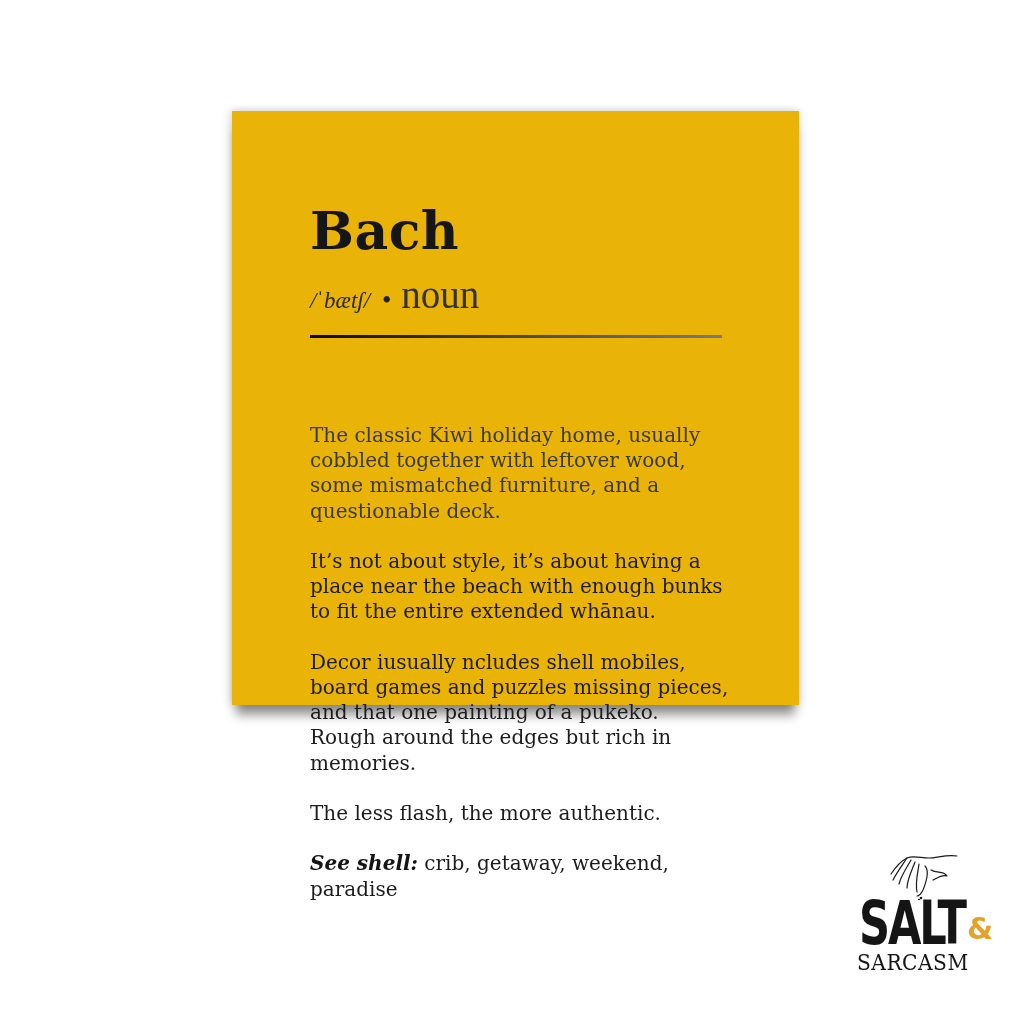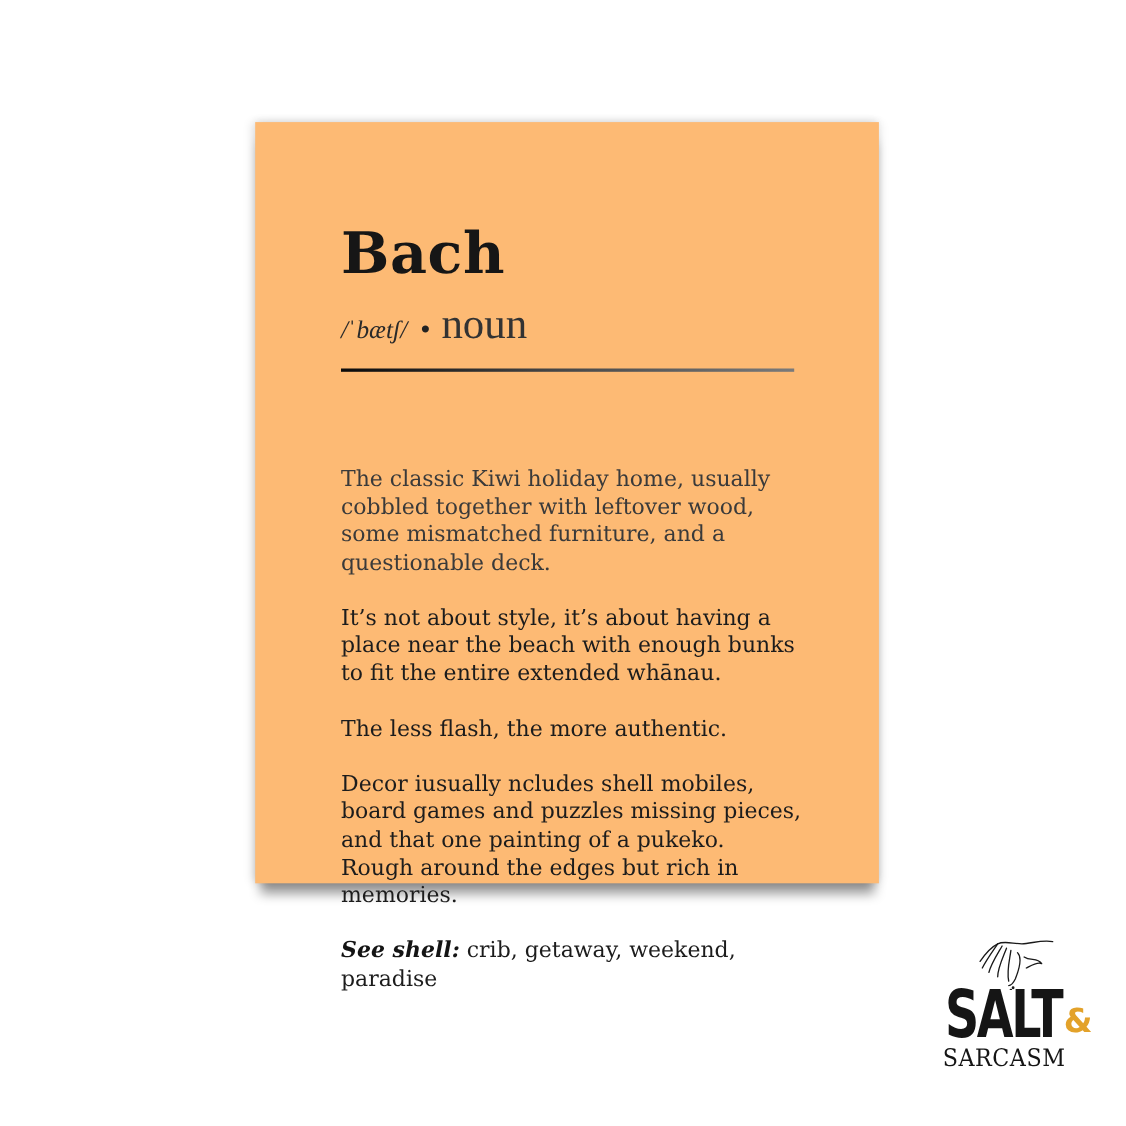--- a/index.html
+++ b/index.html
@@ -12,22 +12,22 @@
       height: 1024px;
       position: relative;
       overflow: hidden;
       font-family: "DejaVu Serif", "Liberation Serif", serif;
     }
     .card {
       position: absolute;
       left: 232px;
       top: 111px;
       width: 567px;
-      height: 692px;
-      background: #fdba74;
+      height: 594px;
+      background: #eab308;
       box-shadow:
         -4px 0 8px rgba(0,0,0,0.10),
         4px 0 8px rgba(0,0,0,0.06),
         0 -3px 6px rgba(0,0,0,0.05),
         0 14px 10px -4px rgba(0,0,0,0.42);
     }
     .term {
       position: absolute;
       left: 78px;
       top: 88px;
@@ -150,22 +150,22 @@
 <div class="card">
   <h1 class="term">Bach</h1>
   <div class="pron-line">
     <span class="pron">/ˈbætʃ/</span><span class="bullet">•</span><span class="pos">noun</span>
   </div>
   <div class="rule"></div>
 
   <div class="body">
     <p class="first">The classic Kiwi holiday home, usually cobbled together with leftover wood, some mismatched furniture, and a questionable deck.</p>
     <p>It’s not about style, it’s about having a place near the beach with enough bunks to fit the entire extended whānau.</p>
+    <p>Decor iusually ncludes shell mobiles, board games and puzzles missing pieces, and that one painting of a pukeko. Rough around the edges but rich in memories.</p>
     <p>The less flash, the more authentic.</p>
-    <p>Decor iusually ncludes shell mobiles, board games and puzzles missing pieces, and that one painting of a pukeko. Rough around the edges but rich in memories.</p>
     <p><span class="see-also-label">See shell:</span> <span>crib, getaway, weekend, paradise</span></p>
   </div>
 </div>
 
 <div class="logo">
   <svg class="hand" viewBox="0 0 76 48" fill="none" stroke="#1a1a1a" stroke-width="1.2" stroke-linecap="round" stroke-linejoin="round">
     <path d="M72 4 C62 2 52 6 44 6 C36 6 28 3 22 6 C16 9 10 16 6 22"></path>
     <path d="M22 6 C18 12 12 20 8 28"></path>
     <path d="M26 8 C22 15 16 24 14 32"></path>
     <path d="M30 10 C27 18 22 28 22 36"></path>

